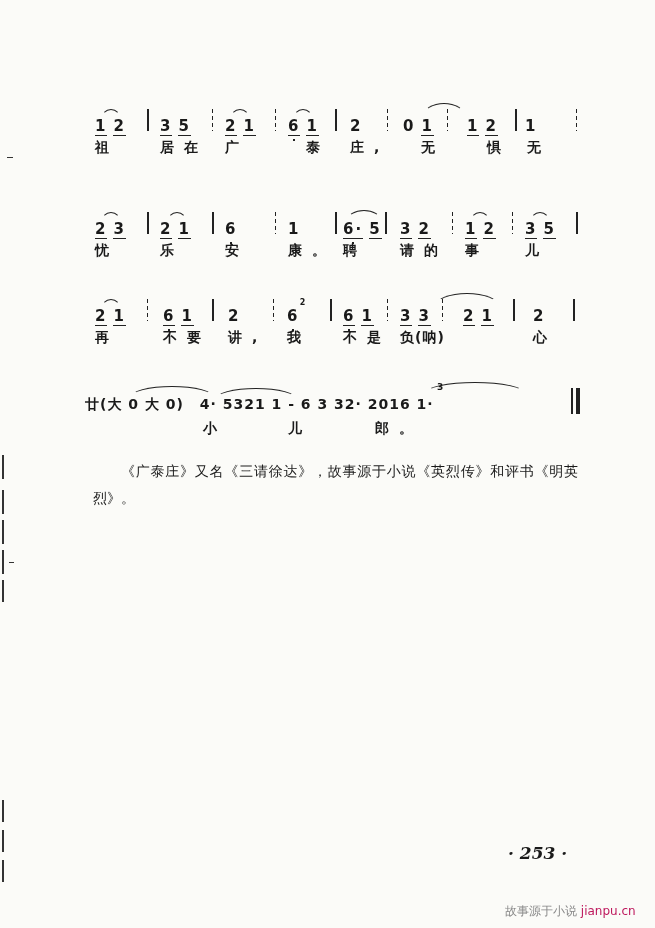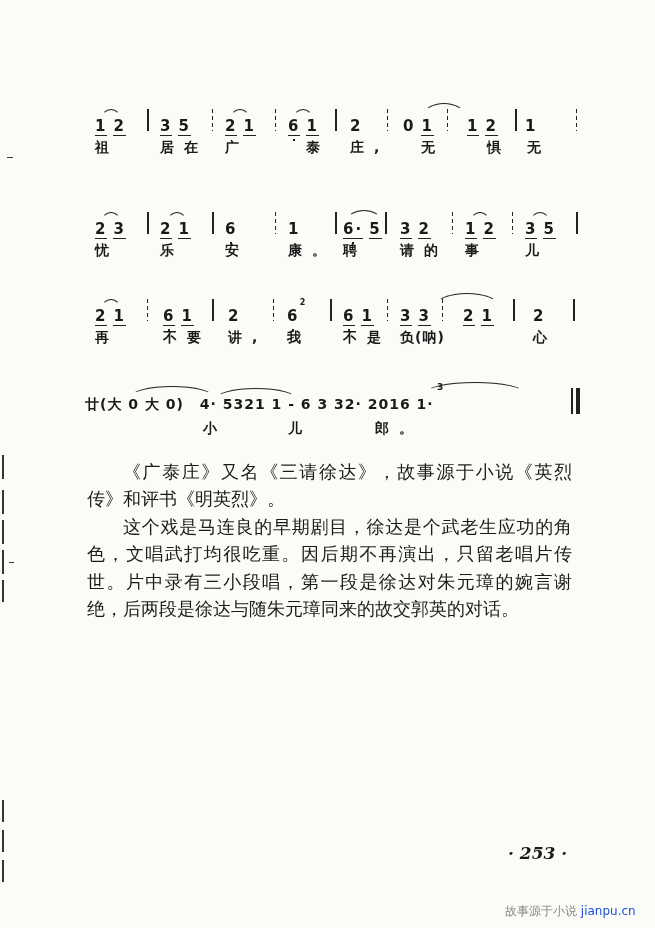--- a/index.html
+++ b/index.html
@@ -24,26 +24,26 @@
   .note .dot-low { position: absolute; left: 50%; bottom: -6px; width: 2px; height: 2px; background: #222; transform: translateX(-50%); }
   .note .grace { position: absolute; right: -8px; top: -9px; font-size: 8px; }
   .lyric { position: absolute; top: 44px; left: 0; white-space: nowrap; font-family: "DejaVu Sans", sans-serif; font-size: 14px; font-weight: bold; letter-spacing: 10px; }
   .slur { position: absolute; border: 1.3px solid #222; border-bottom: none; border-left-color: transparent; border-right-color: transparent; border-radius: 50% 50% 0 0 / 100% 100% 0 0; height: 9px; }
   .barline { position: absolute; top: 14px; width: 1.5px; height: 22px; background: #222; }
   .barline.dashed { background: repeating-linear-gradient(#222 0 4px, transparent 4px 7px); width: 1px; }
   .final-bar { position: absolute; width: 2px; height: 26px; background: #222; }
   .final-bar.thick { width: 4px; }
 
   
-  .prose { position: absolute; left: 87px; top: 458px; width: 485px;
-           font-family: "DejaVu Serif", "Liberation Serif", serif; font-size: 18px; line-height: 27.4px; color: #1a1a1a; }
+  .prose { position: absolute; left: 93px; top: 458px; width: 485px;
+           font-family: "DejaVu Serif", "Liberation Serif", serif; font-size: 14px; line-height: 27.4px; color: #1a1a1a; }
   .prose p { margin: 0; text-indent: 2em; text-align: justify; }
   .page-number { position: absolute; left: 508px; top: 843px; font-family: "DejaVu Serif", serif; font-style: italic; font-weight: bold; font-size: 17px; }
   .watermark { position: absolute; left: 505px; top: 903px; font-size: 12px; color: #888; }
-  .watermark .latin { color: #1d4ed8; }
+  .watermark .latin { color: #be185d; }
 </style>
 </head>
 <body>
 
 <div class="page">
 
   <div class="margin-mark" style="left:7px;top:157px;width:6px;height:1px;"></div>
   <div class="margin-mark" style="left:2px;top:455px;width:1.5px;height:24px;"></div>
   <div class="margin-mark" style="left:2px;top:490px;width:1.5px;height:24px;"></div>
   <div class="margin-mark" style="left:2px;top:520px;width:1.5px;height:24px;"></div>
@@ -204,21 +204,20 @@
     <span class="grace" style="position:absolute;left:352px;top:2px;font-size:9px;font-weight:bold;">3</span>
     <div class="lyric" style="top:40px;left:118px;">小</div>
     <div class="lyric" style="top:40px;left:203px;">儿</div>
     <div class="lyric" style="top:40px;left:290px;">郎。</div>
     <div class="final-bar" style="left:486px;top:8px;"></div>
     <div class="final-bar thick" style="left:491px;top:8px;"></div>
   </div>
 
   <div class="prose">
     <p>《广泰庄》又名《三请徐达》，故事源于小说《英烈传》和评书《明英烈》。</p>
-    <p>这个戏是马连良的早期剧目，徐达是个武老生应功的角色，文唱武打均很吃重。因后期不再演出，只留老唱片传世。片中录有三小段唱，第一段是徐达对朱元璋的婉言谢绝，后两段是徐达与随朱元璋同来的故交郭英的对话。</p>
   </div>
 
   <div class="page-number">· 253 ·</div>
 
   <div class="watermark">
     <span>故事源于小说</span>
     <span class="latin">jianpu.cn</span>
   </div>
 </div>
 

